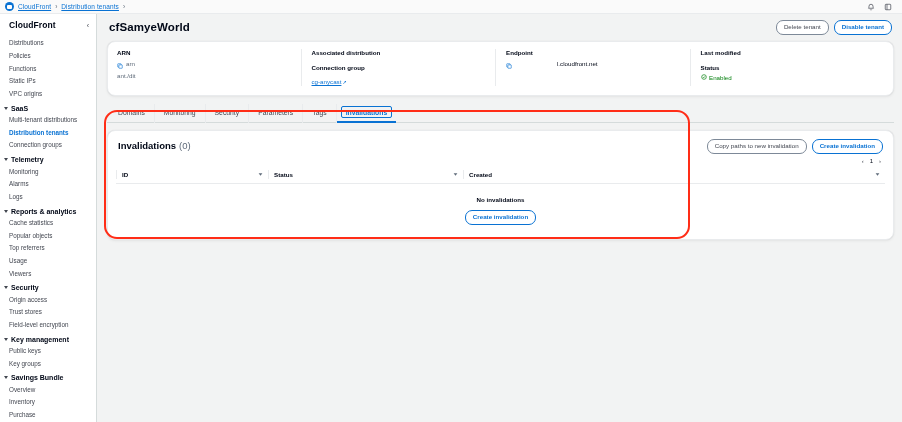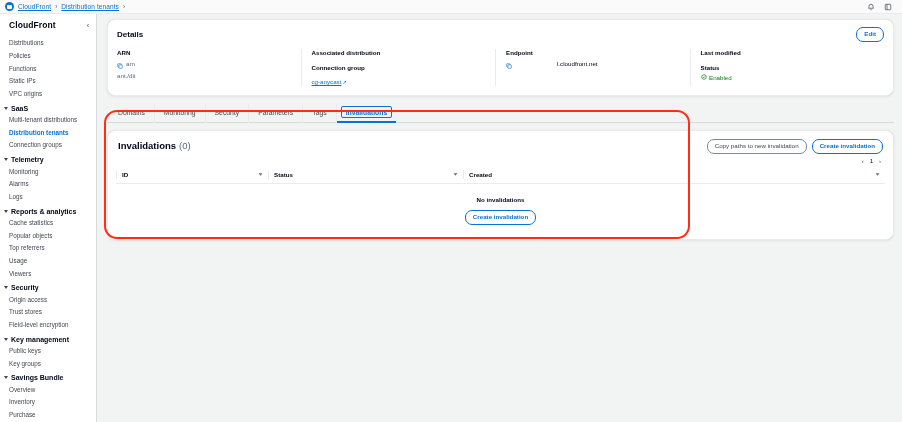--- a/index.html
+++ b/index.html
@@ -287,26 +287,29 @@
       <span>Savings Bundle</span>
     </div>
     <a class="sb-link">Overview</a>
     <a class="sb-link">Inventory</a>
     <a class="sb-link">Purchase</a>
 
   </nav>
 
   <main class="content">
 
+    <div class="page-head">
+      <div class="page-title">cfSamyeWorld</div>
+      <div class="head-actions">
+        <button class="btn">Delete tenant</button>
+        <button class="btn primary-outline">Disable tenant</button>
+      </div>
+    </div>
 
     <section class="card details-card">
-      <div class="details-head">
-        <div class="details-title">Details</div>
-        <button class="btn primary-outline">Edit</button>
-      </div>
 
       <div class="details-grid">
 
         <div class="dcol">
           <div class="d-block">
             <div class="d-label">ARN</div>
             <div class="copy-row">
               <span class="copy-ic">
                 <svg width="6" height="6" viewBox="0 0 16 16" fill="none" stroke="#0972d3" stroke-width="1.6">
                   <rect x="5" y="5" width="9" height="9" rx="1"></rect>

